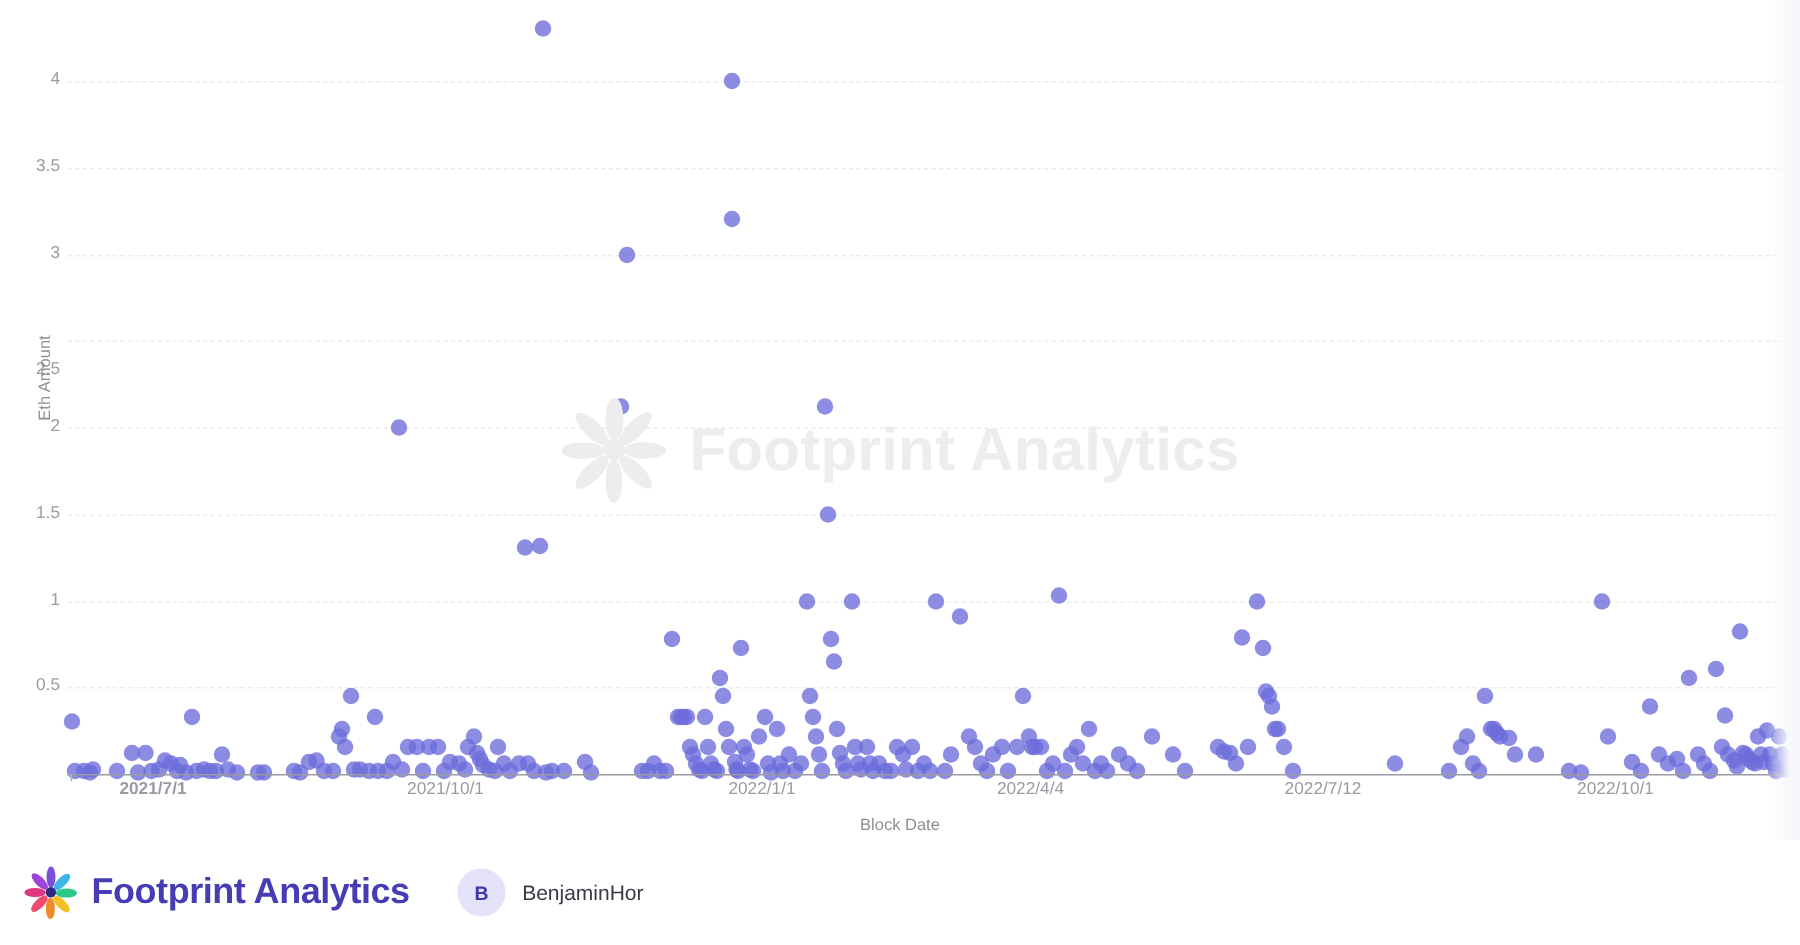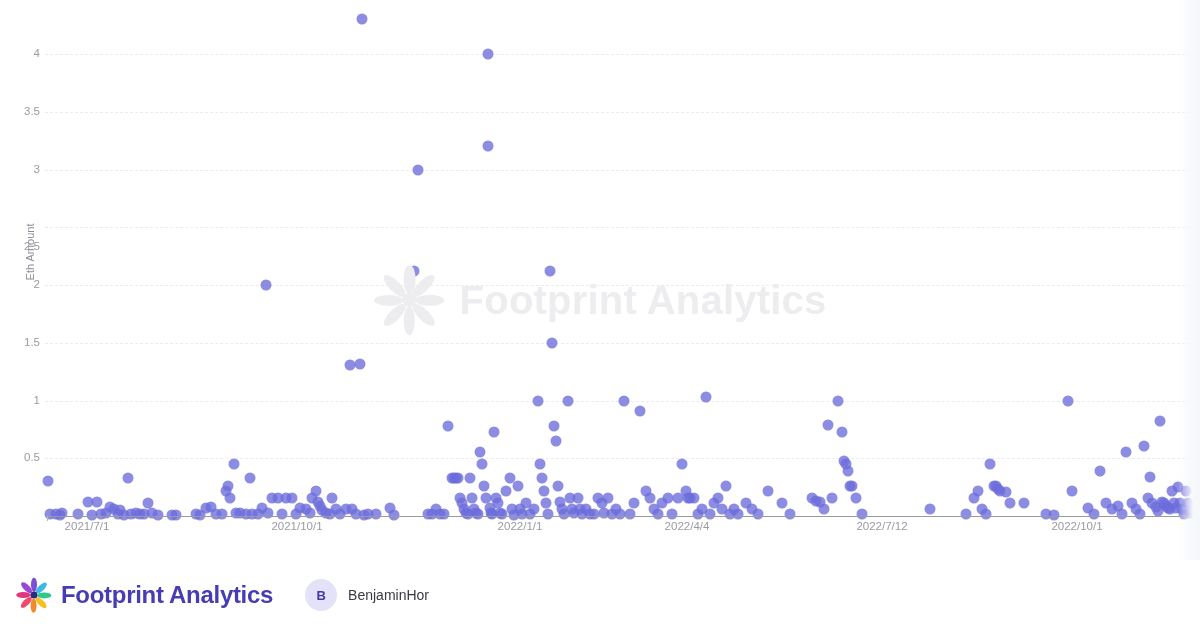--- a/index.html
+++ b/index.html
@@ -396,29 +396,30 @@
             <div class="petal" style="width: 11.16px; height: 28.8px; margin-left: -5.58px; margin-top: -14.4px; background: rgb(237, 237, 240); transform: rotate(270deg) translateY(-20.52px);"></div>
             <div class="petal" style="width: 11.16px; height: 28.8px; margin-left: -5.58px; margin-top: -14.4px; background: rgb(237, 237, 240); transform: rotate(315deg) translateY(-20.52px);"></div>
             <div class="core" style="width: 14.4px; height: 14.4px; background: rgb(237, 237, 240);"></div>
           </div>
       </div>
       <div class="wm-text">Footprint Analytics</div>
     </div>
 
     <div class="axis-x-line"></div>
     <div id="xticklayer">
-        <div class="xtick" style="left: 87px;">2021/7/1</div>
+        <div class="xtick" style="left: 102px; font-weight: bold;">2021/7/1</div>
         <div class="xtick" style="left: 297px;">2021/10/1</div>
-        <div class="xtick" style="left: 520px;">2022/1/1</div>
+        <div class="xtick" style="left: 508px;">2022/1/1</div>
         <div class="xtick" style="left: 687px;">2022/4/4</div>
         <div class="xtick" style="left: 882px;">2022/7/12</div>
         <div class="xtick" style="left: 1077px;">2022/10/1</div>
         <div class="axis-tick" style="left: 47px;"></div>
       </div>
 
+    <div class="axis-title-x">Block Date</div>
     <div class="axis-title-y">Eth Amount</div>
   </div>
 
   <div class="edge-band"></div>
 
   <div class="footer">
     <div class="brand">
       <div class="flower" id="footer-flower" style="width:36px;height:36px;">
           <div class="petal" style="width: 5.58px; height: 14.4px; margin-left: -2.79px; margin-top: -7.2px; background: rgb(123, 79, 216); transform: rotate(0deg) translateY(-10.26px);"></div>
           <div class="petal" style="width: 5.58px; height: 14.4px; margin-left: -2.79px; margin-top: -7.2px; background: rgb(63, 182, 232); transform: rotate(45deg) translateY(-10.26px);"></div>

